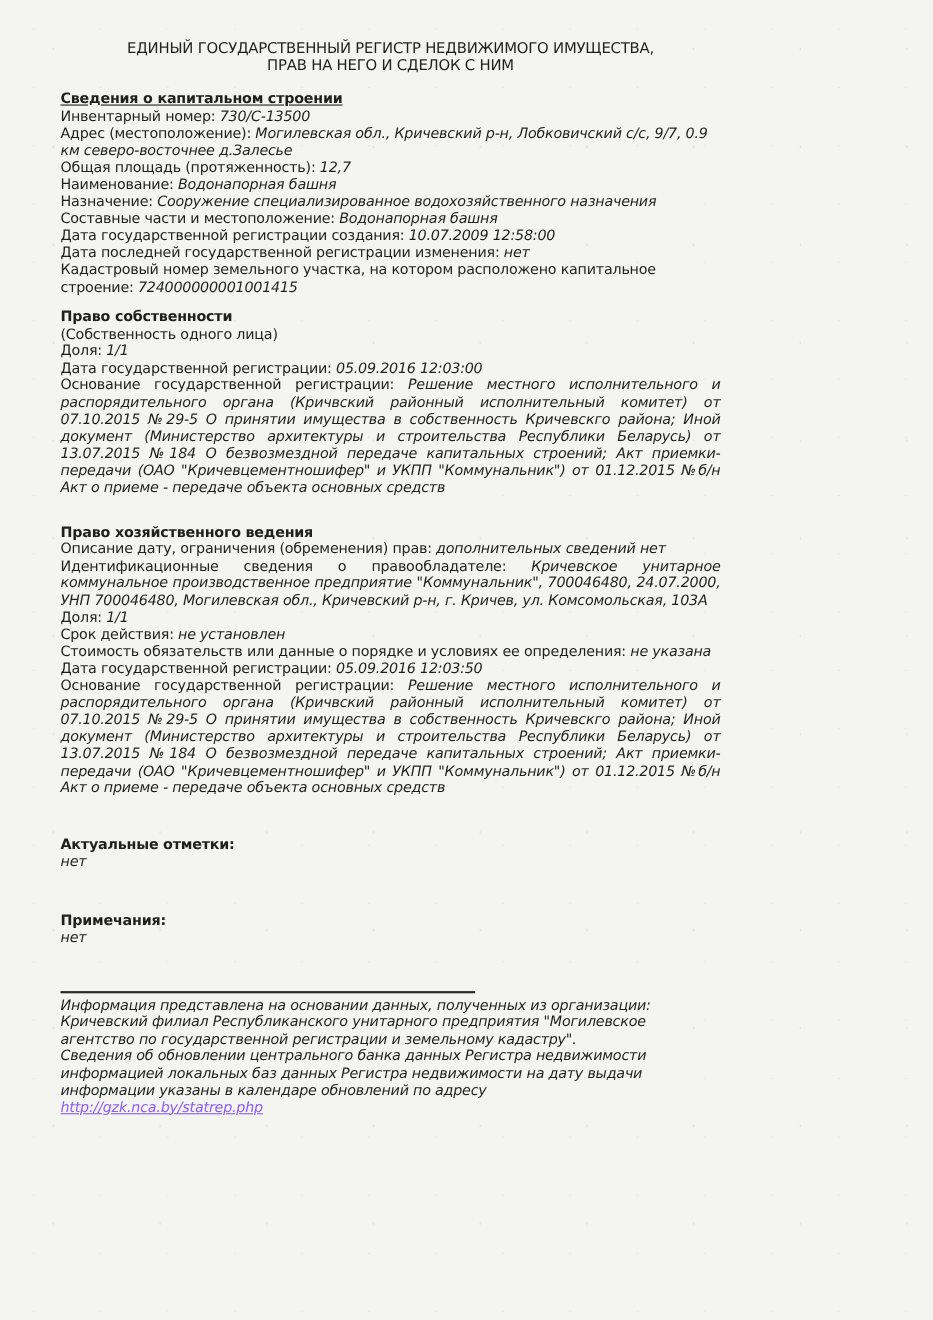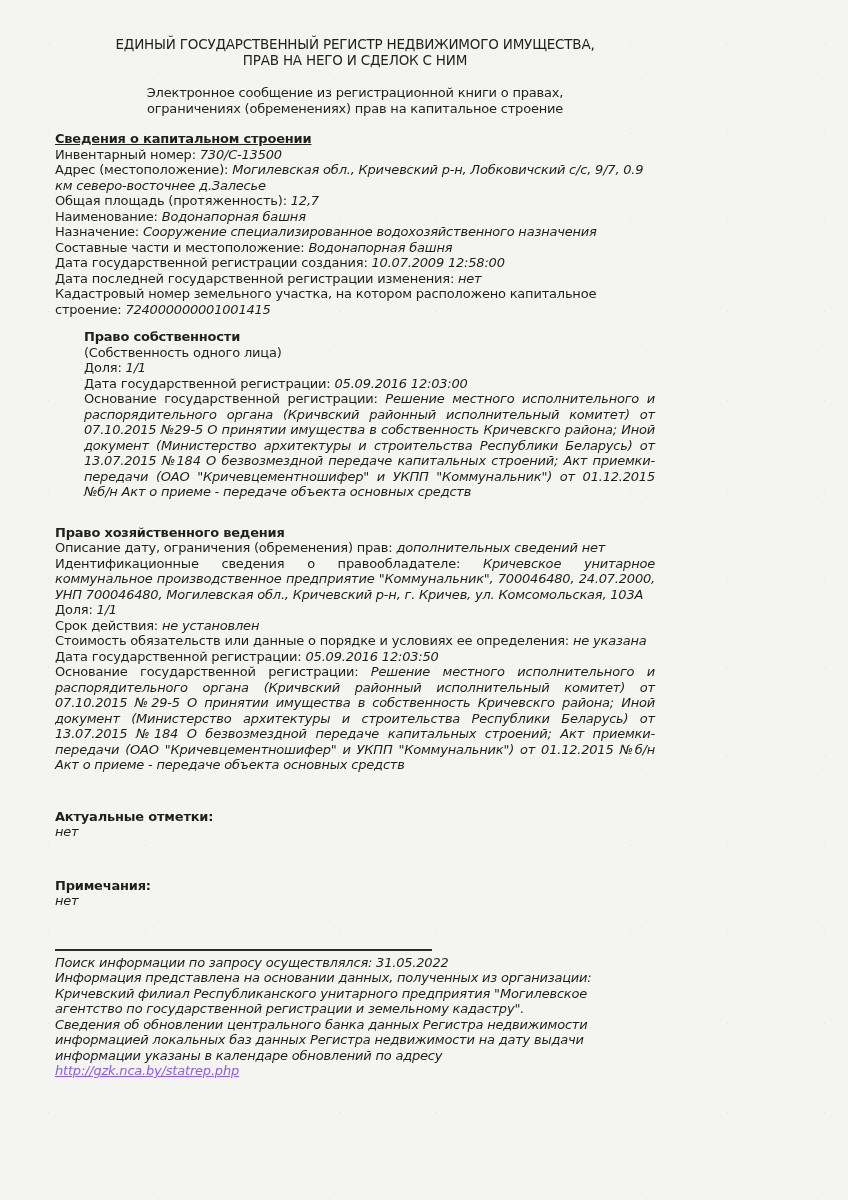--- a/index.html
+++ b/index.html
@@ -19,21 +19,21 @@
     width:720px;height:1200px;
     padding:36px 65px 0 55px;
     font-size:13px;
     line-height:15.5px;
     letter-spacing:-0.2px;
   }
   .center{text-align:center;}
   .doc-title{line-height:16px;font-size:13.5px;}
   .doc-subtitle{margin-top:17px;}
   .sec1{margin-top:15px;}
-  .sec2{margin-top:12px;margin-left:29px;}
+  .sec2{margin-top:12px;}
   .sec3{margin-top:25px;}
   .sec4{margin-top:36px;}
   .sec5{margin-top:38px;}
   .hu{font-weight:bold;text-decoration:underline;}
   .h{font-weight:bold;}
   .val{font-style:italic;}
   .just{text-align:justify;}
   .rule{
     width:377px;height:0;
     border-top:2px solid #2b2b2b;
@@ -49,24 +49,20 @@
 </head>
 <body>
 
 <div class="page">
 
   <div class="center doc-title">
     <div>ЕДИНЫЙ ГОСУДАРСТВЕННЫЙ РЕГИСТР НЕДВИЖИМОГО ИМУЩЕСТВА,</div>
     <div>ПРАВ НА НЕГО И СДЕЛОК С НИМ</div>
   </div>
 
-  <div class="center doc-subtitle">
-    <div>Электронное сообщение из регистрационной книги о правах,</div>
-    <div>ограничениях (обременениях) прав на капитальное строение</div>
-  </div>
 
   <div class="sec1">
     <div class="hu">Сведения о капитальном строении</div>
     <div><span>Инвентарный номер:</span> <span class="val">730/С-13500</span></div>
     <div><span>Адрес (местоположение):</span> <span class="val">Могилевская обл., Кричевский р-н, Лобковичский с/с, 9/7, 0.9 км северо-восточнее д.Залесье</span></div>
     <div><span>Общая площадь (протяженность):</span> <span class="val">12,7</span></div>
     <div><span>Наименование:</span> <span class="val">Водонапорная башня</span></div>
     <div><span>Назначение:</span> <span class="val">Сооружение специализированное водохозяйственного назначения</span></div>
     <div><span>Составные части и местоположение:</span> <span class="val">Водонапорная башня</span></div>
     <div><span>Дата государственной регистрации создания:</span> <span class="val">10.07.2009 12:58:00</span></div>
@@ -99,19 +95,18 @@
   </div>
 
   <div class="sec5">
     <div class="h">Примечания:</div>
     <div class="val">нет</div>
   </div>
 
   <div class="rule"></div>
 
   <div class="footer">
-    <div>Поиск информации по запросу осуществлялся: 31.05.2022</div>
     <div>Информация представлена на основании данных, полученных из организации: Кричевский филиал Республиканского унитарного предприятия "Могилевское агентство по государственной регистрации и земельному кадастру".</div>
     <div>Сведения об обновлении центрального банка данных Регистра недвижимости информацией локальных баз данных Регистра недвижимости на дату выдачи информации указаны в календаре обновлений по адресу</div>
     <div><a class="link" href="#">http://gzk.nca.by/statrep.php</a></div>
   </div>
 
 </div>
 
 </body></html>

